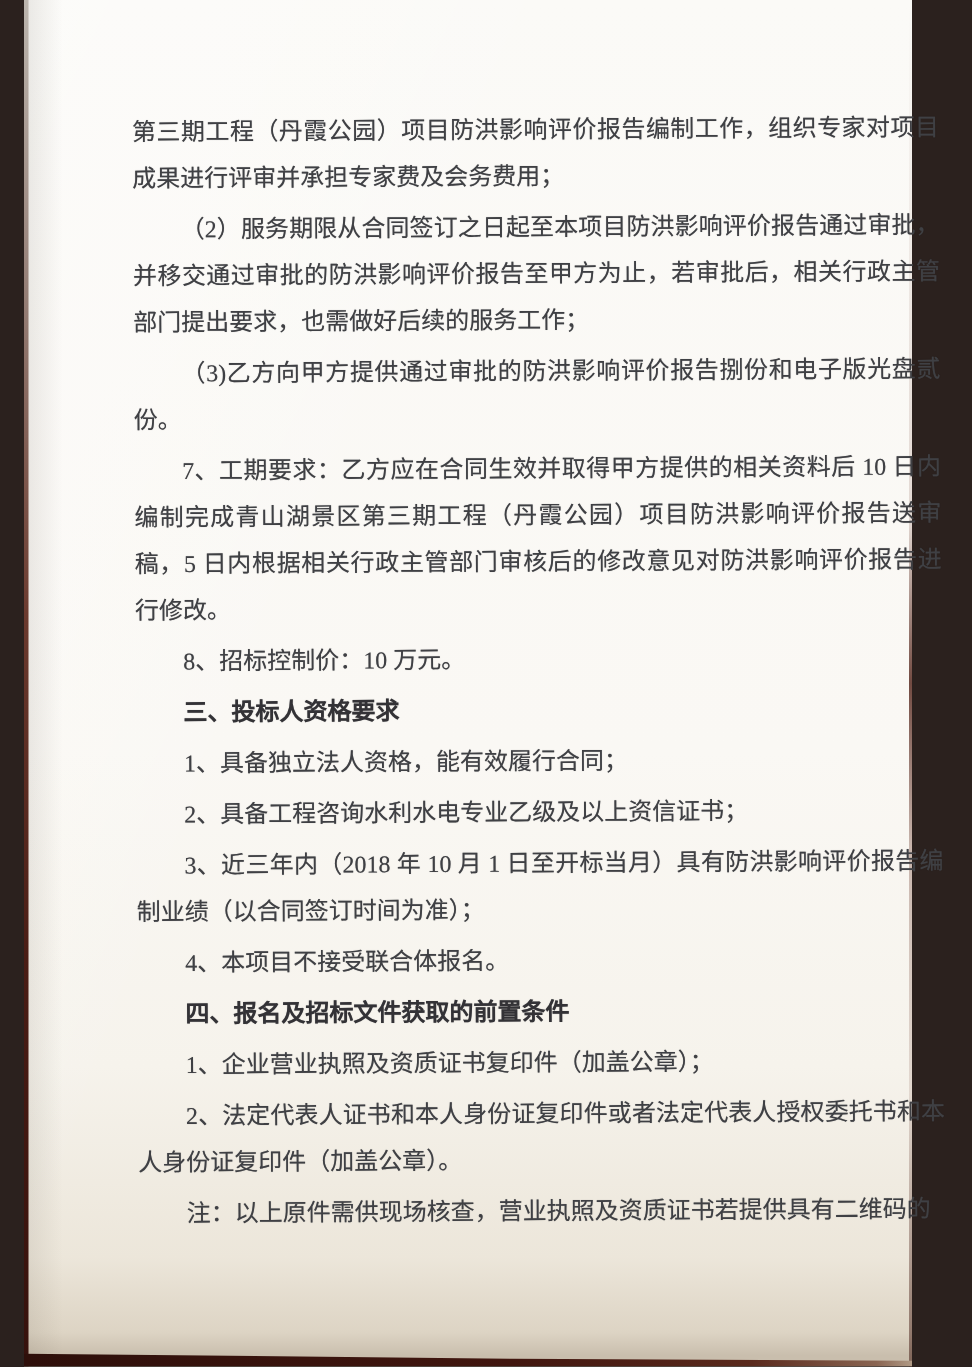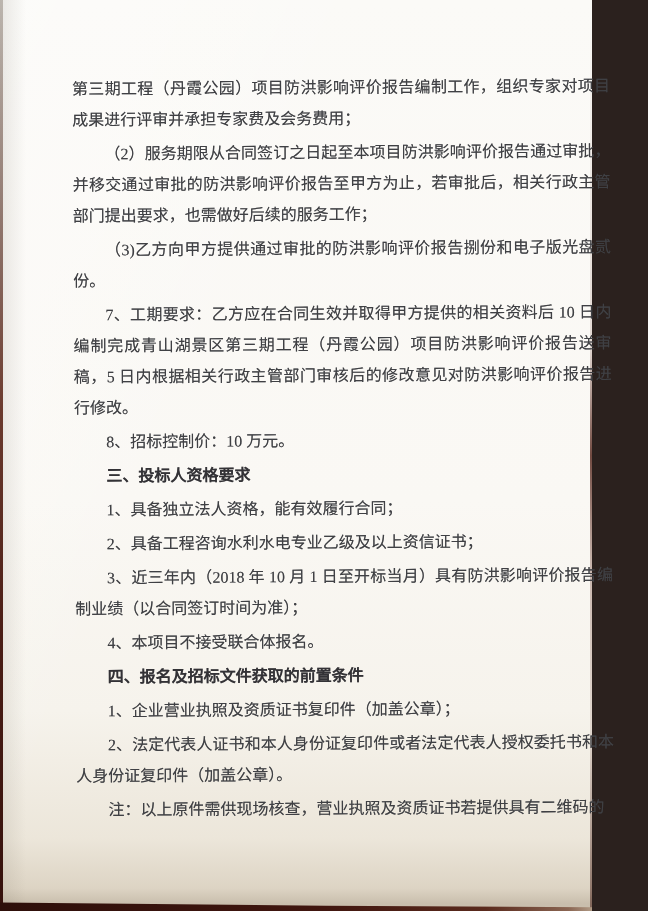--- a/index.html
+++ b/index.html
@@ -9,20 +9,21 @@
     font-family:"Liberation Serif","DejaVu Serif",serif;
   }
   
   .paper{
     position:relative;width:592px;height:911px;box-sizing:border-box;
     background:
       linear-gradient(115deg, rgba(255,255,255,0.35) 0%, rgba(255,255,255,0) 40%),
       linear-gradient(to bottom,
         #fbfaf7 0%, #faf8f4 55%, #f6f3ec 78%,
         #ece6da 92%, #ddd4c4 97.5%, #c9bead 99.2%);
+    margin-left: 16px;
   }
   
   .paper::before{
     content:"";position:absolute;left:0;top:0;bottom:0;width:26px;
     background:linear-gradient(to right, rgba(110,100,85,0.14), rgba(110,100,85,0));
     pointer-events:none;
   }
   
   .edge-left{
     position:absolute;left:0;top:0;bottom:0;width:3px;

